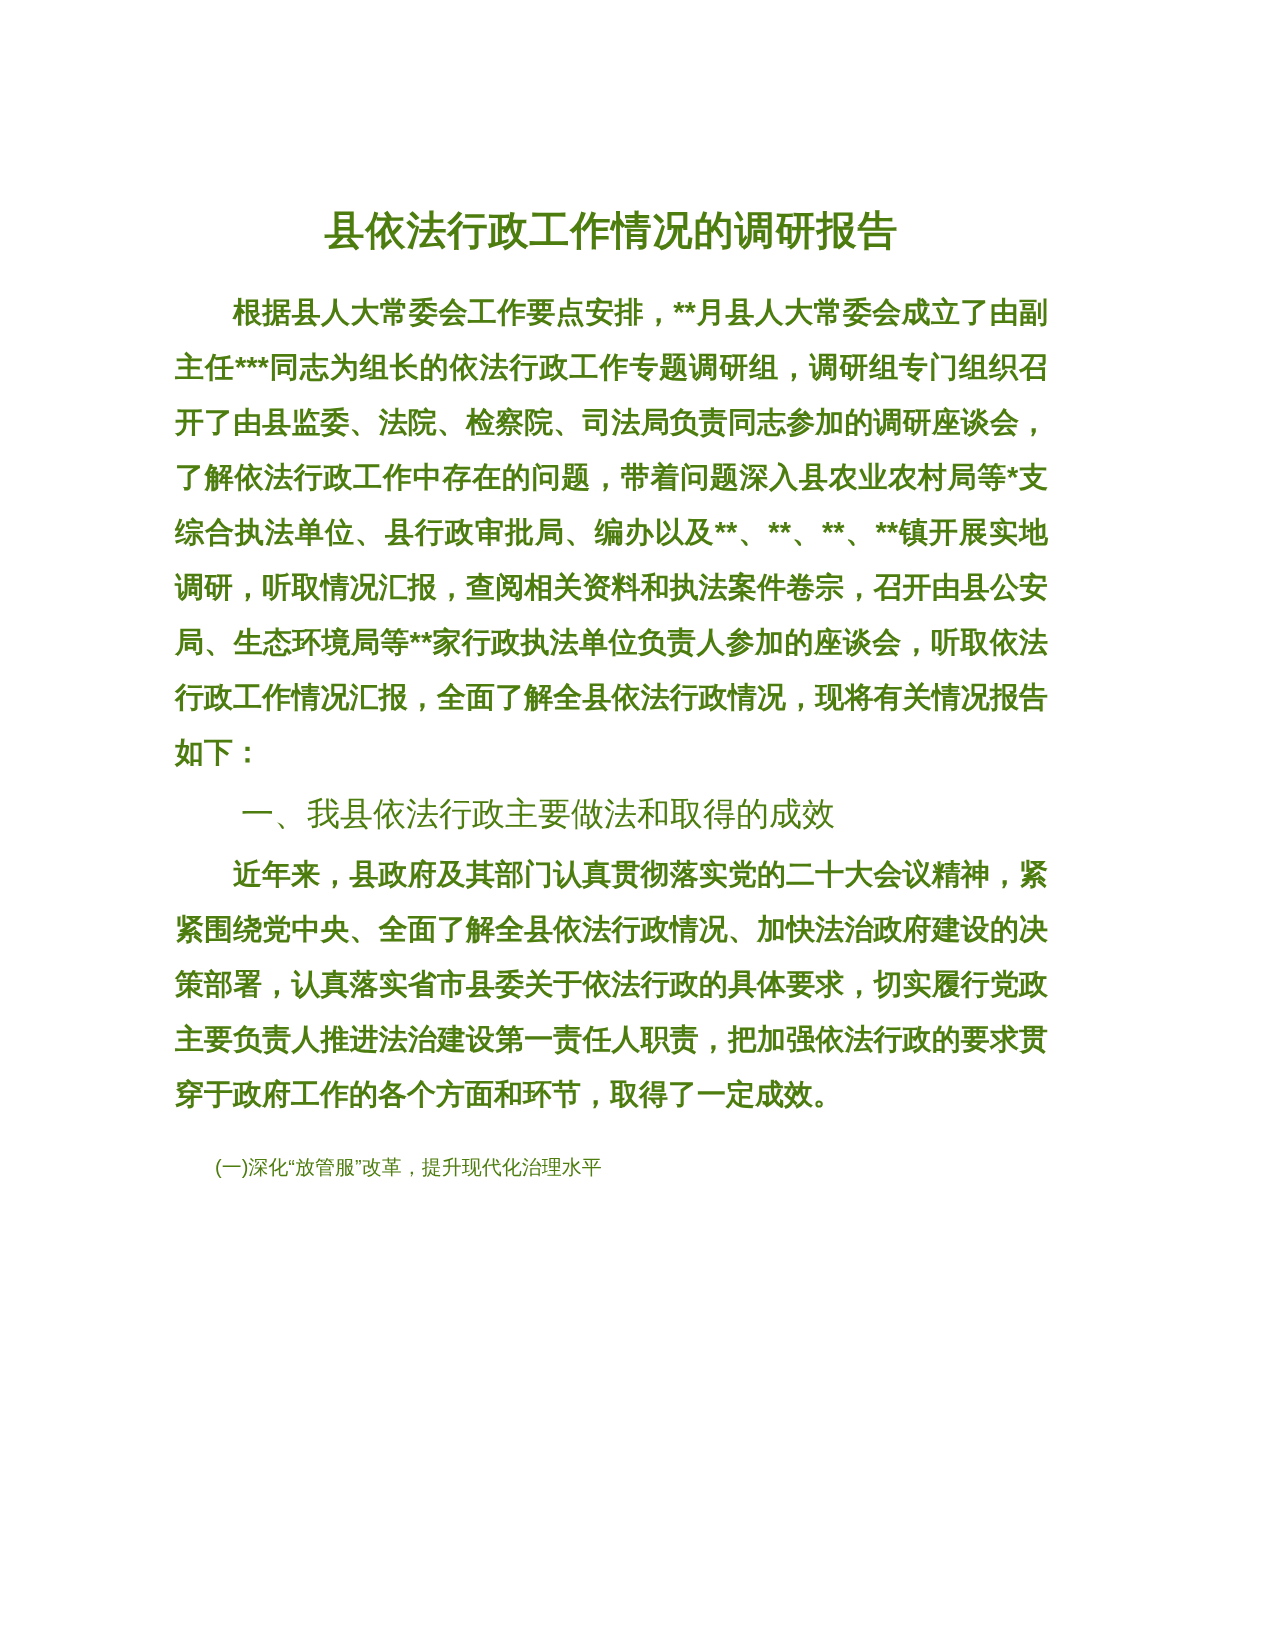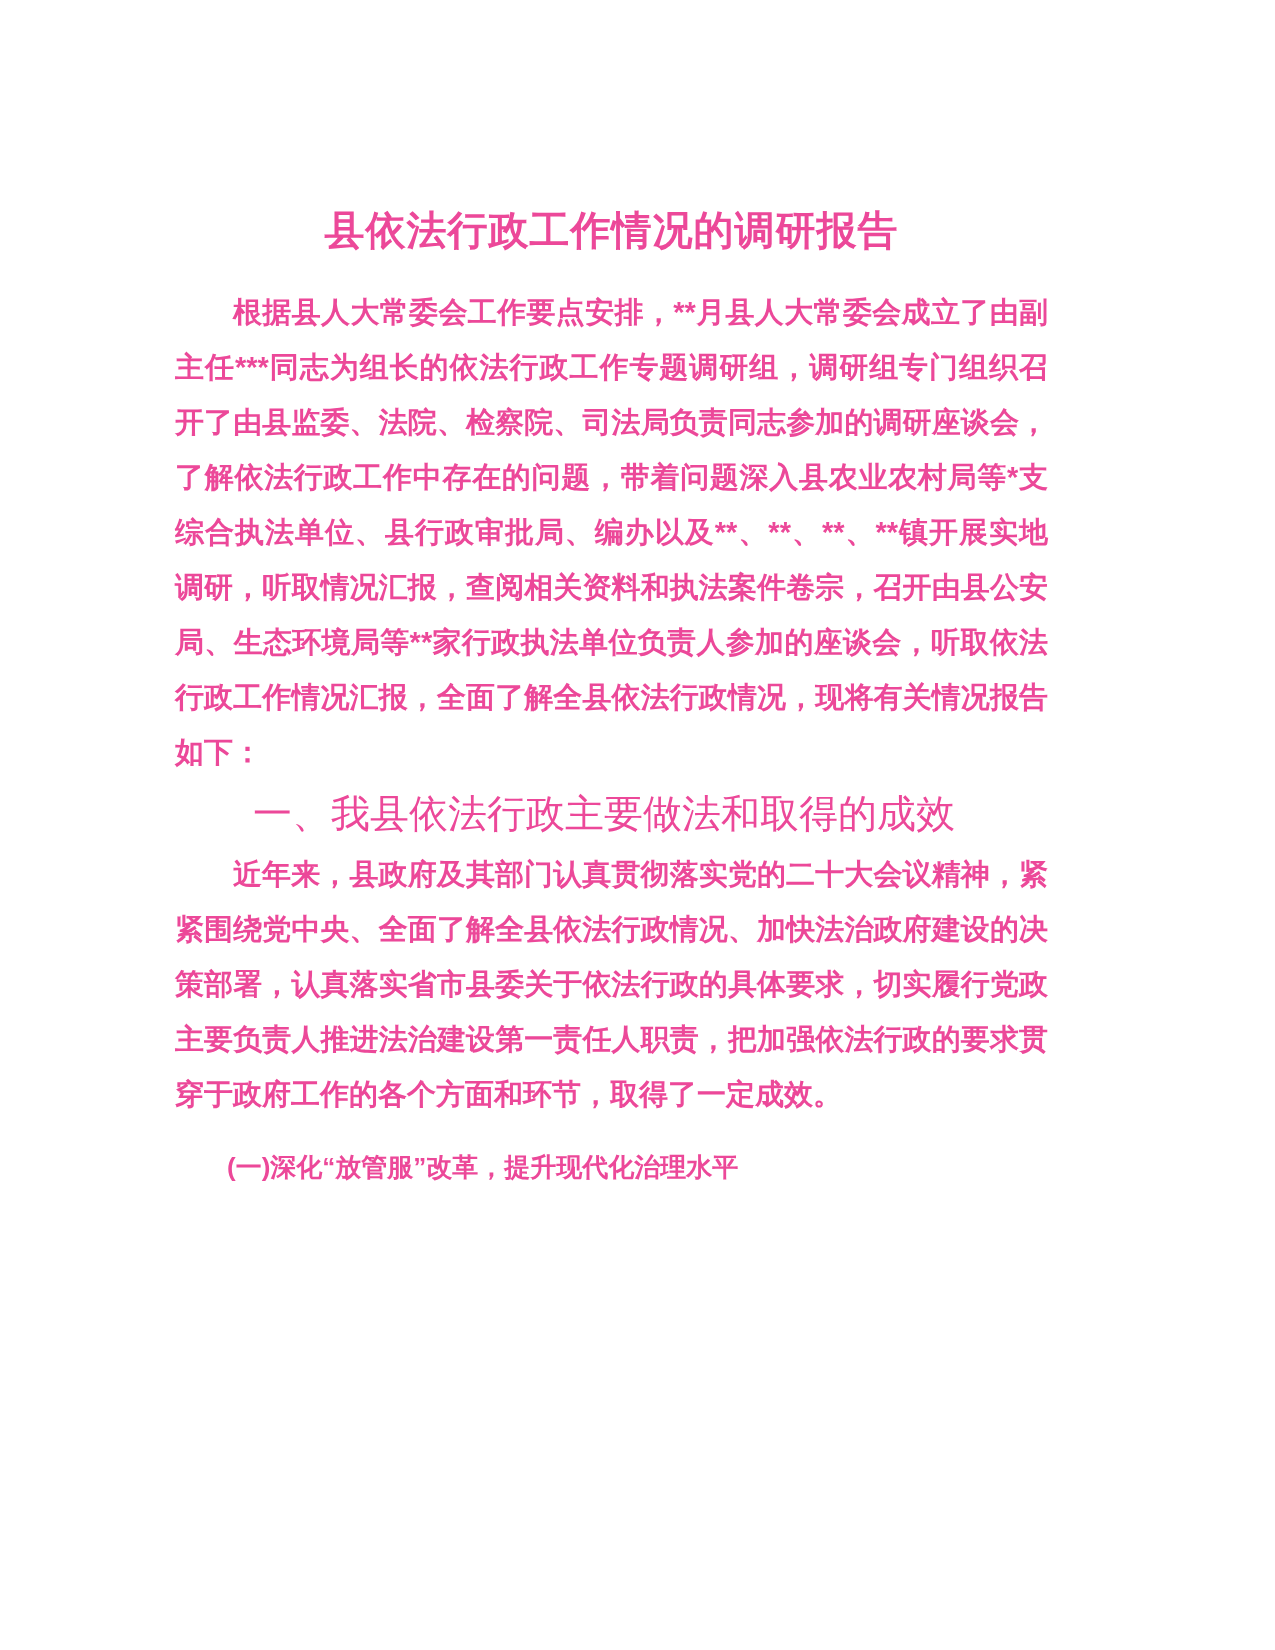--- a/index.html
+++ b/index.html
@@ -9,50 +9,50 @@
   }
   .page {
     position: relative;
     width: 1275px;
     height: 1650px;
     margin: 0 auto;
     background: #ffffff;
     box-sizing: border-box;
     padding: 205px 227px 0 175px;
     font-family: "Liberation Sans", "DejaVu Sans", sans-serif;
-    color: #ec4899;
+    color: #4d7c0f;
     overflow: hidden;
   }
   .doc-title {
     font-size: 40px;
     font-weight: 700;
     text-align: center;
     line-height: 50px;
     margin: 0 0 30px 0;
     letter-spacing: 1px;
   }
   .para {
     font-size: 29px;
     font-weight: 700;
     line-height: 55px;
     text-align: justify;
     text-indent: 2em;
     margin: 0 0 6px 0;
     word-break: break-all;
   }
   .heading-1 {
-    font-size: 39px;
+    font-size: 33px;
     font-weight: 400;
     line-height: 55px;
     text-indent: 2em;
     margin: 6px 0 6px 0;
   }
   .heading-2 {
-    font-size: 26px;
-    font-weight: 700;
+    font-size: 20px;
+    font-weight: 400;
     line-height: 55px;
     text-indent: 2em;
     margin: 18px 0 8px 0;
   }
 </style>
 </head>
 <body>
 
 <div class="page">
   <h1 class="doc-title">县依法行政工作情况的调研报告</h1>

